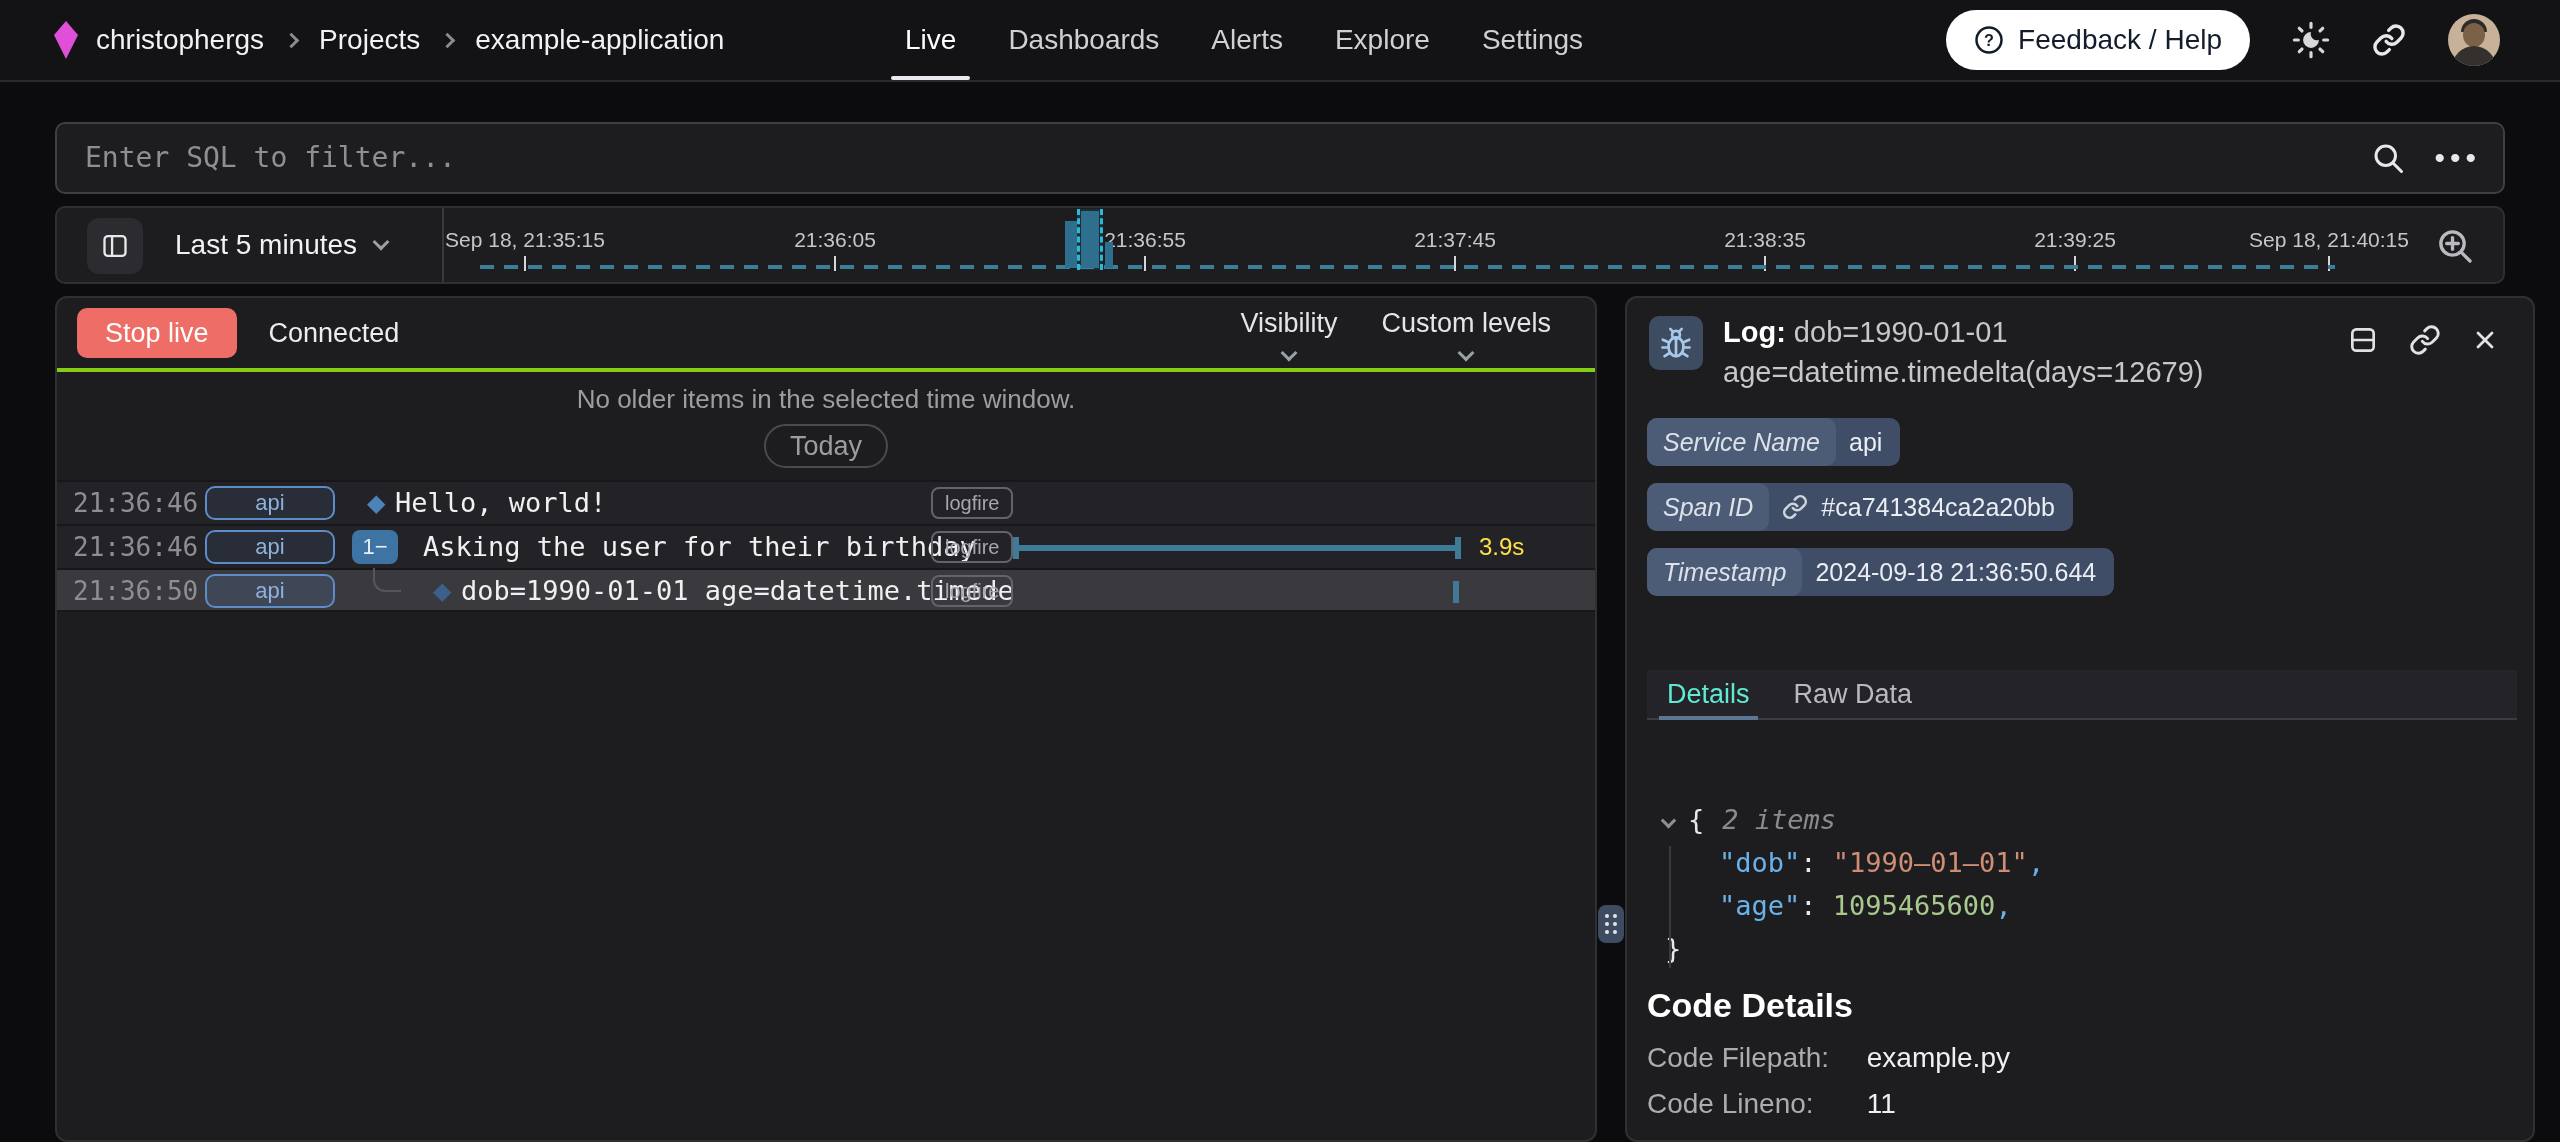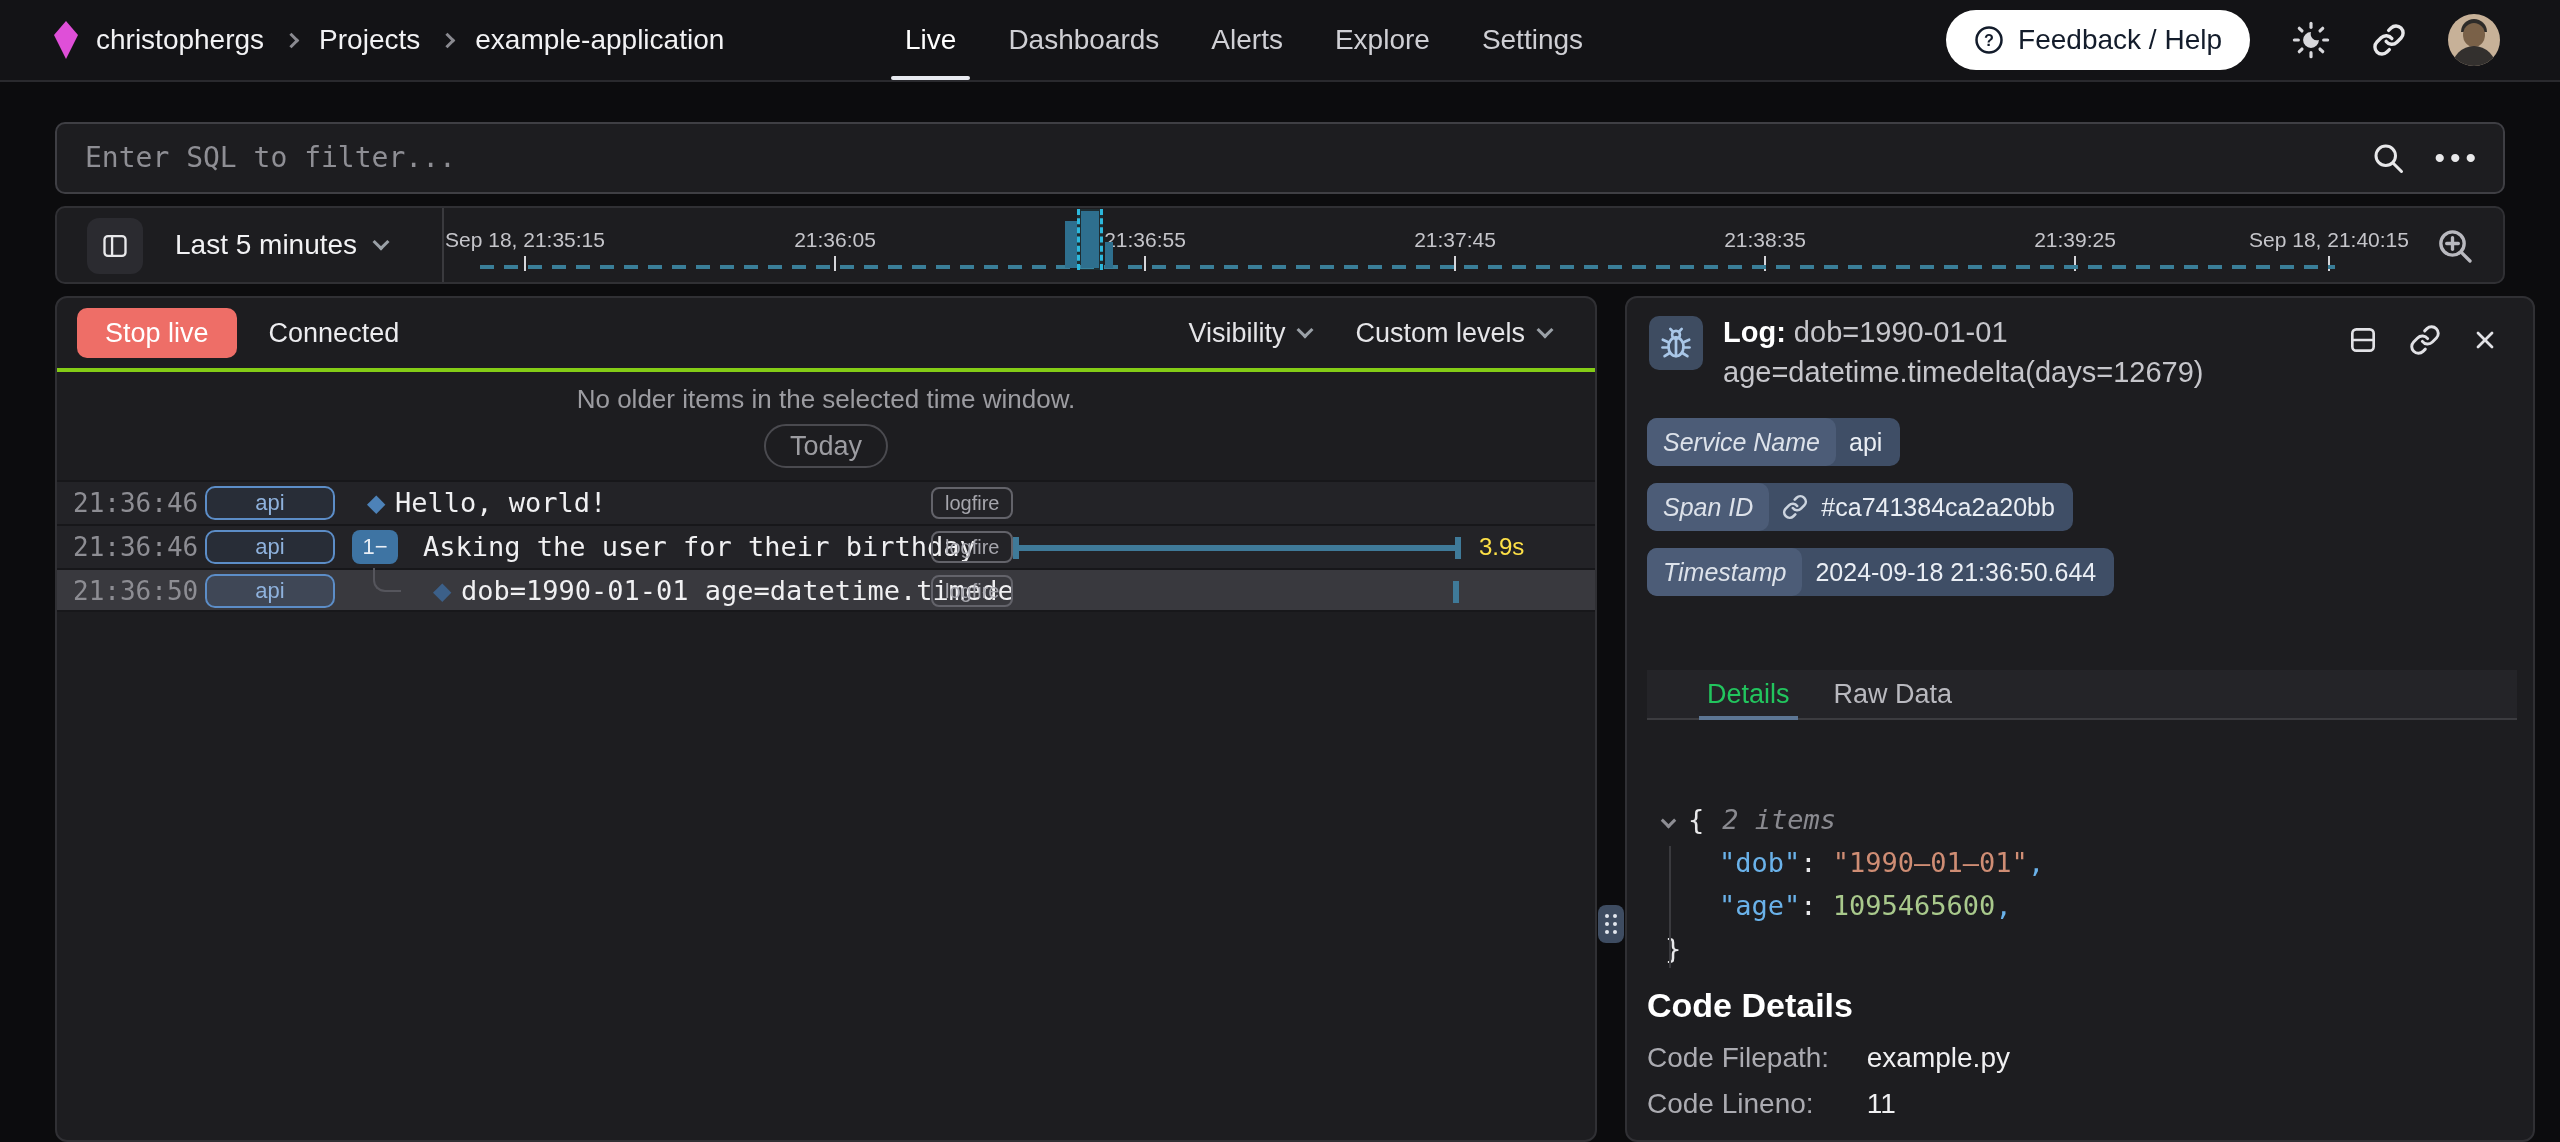--- a/index.html
+++ b/index.html
@@ -59,21 +59,21 @@
   .panel { position:absolute; top:296px; background:#1d1d20; border:2px solid #303034; border-radius:12px; overflow:hidden; }
   .lpanel { left:55px; width:1542px; height:846px; }
   .rpanel { left:1625px; width:910px; height:846px; }
 
   
   .lp-head { position:relative; height:74px; border-bottom:4px solid #84cc16; display:flex; align-items:center; }
   .stoplive { margin-left:20px; height:50px; padding:0 28px; background:#ee6e67; border-radius:10px;
               color:#ffffff; font-size:27px; border:none; display:flex; align-items:center; cursor:pointer; }
   .connected { margin-left:32px; color:#ececef; font-size:27px; }
   .lp-head .spacer { flex:1; }
-  .hdrop { display:flex; align-items:center; gap:14px; color:#e5e5e8; font-size:27px; margin-right:44px; cursor:pointer; }
+  .hdrop { display:flex; align-items:center; gap:14px; color:#e5e5e8; font-size:27px; margin-right:44px; cursor:pointer;flex-direction:column; }
   .hdrop .chev { border-color:#9aa0a6; }
 
   .empty-msg { position:absolute; left:0; top:86px; width:100%; text-align:center; color:#9c9ca1; font-size:26px; }
   .today { position:absolute; left:50%; top:126px; transform:translateX(-50%); height:44px; padding:0 24px;
            border:2px solid #4a4a4f; border-radius:22px; background:transparent; color:#9c9ca1; font-size:27px; cursor:pointer; }
 
   
   .rows { position:absolute; left:0; top:182px; width:100%; }
   .row { position:relative; height:44px; background:#232327; border-top:2px solid #17171a; cursor:pointer; }
   .row:last-child { border-bottom:2px solid #17171a; }
@@ -116,21 +116,21 @@
   .pill { display:flex; align-items:center; height:48px; background:#3f4e66; border-radius:10px;
           padding-right:18px; font-size:25px; cursor:default; }
   .plabel { font-style:italic; background:#4c5c77; height:48px; border-radius:10px; padding:0 16px;
             display:flex; align-items:center; color:#dde2ea; }
   .pval { margin-left:13px; color:#eaeef4; }
   .pill .linkico { margin-left:13px; display:flex; }
 
   .dtabs { position:absolute; left:20px; top:372px; width:870px; height:50px; background:#242428;
            border-bottom:2px solid #3c3c40; display:flex; gap:44px; padding-left:20px; }
   .dtab { position:relative; display:flex; align-items:center; font-size:27px; color:#b9b9bf; cursor:pointer; }
-  .dtab.active { color:#22c55e;margin-left:40px; }
+  .dtab.active { color:#5eead4; }
   .dtab.active::after { content:""; position:absolute; left:-8px; right:-8px; bottom:-2px; height:4px; background:#5d7694; }
 
   .args-h { position:absolute; left:20px; top:444px; font-size:34px; font-weight:700; color:#ffffff; }
   .args-h .dim { color:#9c9ca2; }
 
   .json { position:absolute; left:36px; top:500px; font-size:27px; line-height:43px; color:#e8e8ea; }
   .json .caret { display:inline-block; width:11px; height:11px; border-right:3px solid #8e8e94;
                  border-bottom:3px solid #8e8e94; transform:rotate(45deg) translate(-2px,-2px); margin-right:14px; }
   .json .note { font-style:italic; color:#8a8a90; margin-left:18px; }
   .json .guide { position:absolute; left:6px; top:48px; width:2px; height:122px; background:#3a3a3e; }

